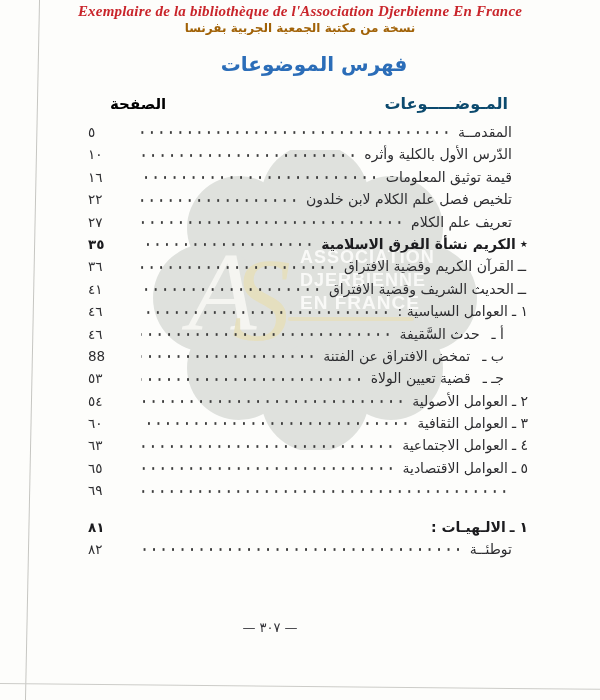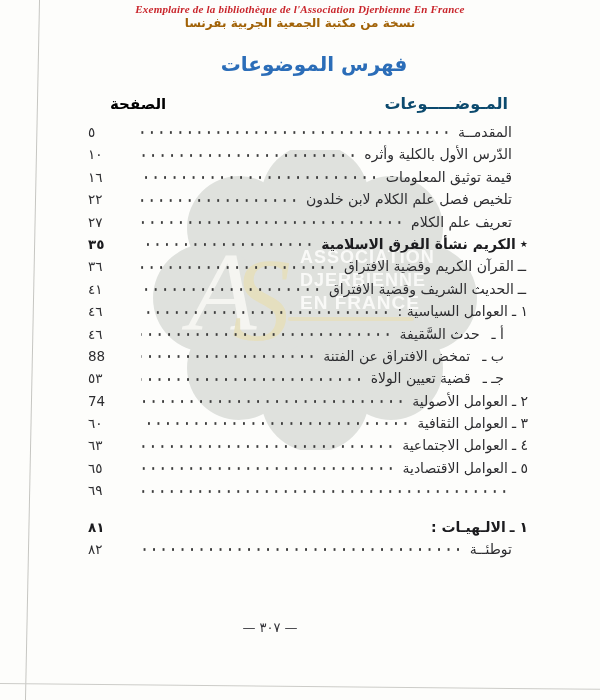--- a/index.html
+++ b/index.html
@@ -16,21 +16,21 @@
   }
   .edge-bottom{
     position:absolute;left:-8px;top:686px;width:620px;height:1px;
     background:#ccccc8;transform:rotate(0.55deg);
   }
 
   
   .stamp{position:absolute;top:3px;left:0;width:600px;text-align:center;}
   .stamp .fr{
     font-family:"Liberation Serif",serif;font-style:italic;font-weight:bold;
-    font-size:11px;color:#c9252b;letter-spacing:.2px;
+    font-size:15px;color:#c9252b;letter-spacing:.2px;
   }
   .stamp .ar{
     direction:rtl;font-weight:bold;font-size:12px;color:#a16207;margin-top:1px;
   }
 
   
   .doc-title{
     position:absolute;top:52px;left:0;width:600px;text-align:center;
     direction:rtl;font-weight:bold;font-size:20px;color:#2b6db8;
     transform:translateX(14px);
@@ -191,21 +191,21 @@
         <div class="row sub">
     <span class="prefix">جـ ـ</span>
     <span class="label">قضية تعيين الولاة</span>
     <span class="dots"></span>
     <span class="num"><span>٥٣</span></span>
   </div>
         <div class="row num-item">
     <span class="prefix">٢ ـ</span>
     <span class="label">العوامل الأصولية</span>
     <span class="dots"></span>
-    <span class="num"><span>74</span></span>
+    <span class="num"><span>٥٤</span></span>
   </div>
         <div class="row num-item">
     <span class="prefix">٣ ـ</span>
     <span class="label">العوامل الثقافية</span>
     <span class="dots"></span>
     <span class="num"><span>٦٠</span></span>
   </div>
         <div class="row num-item">
     <span class="prefix">٤ ـ</span>
     <span class="label">العوامل الاجتماعية</span>

